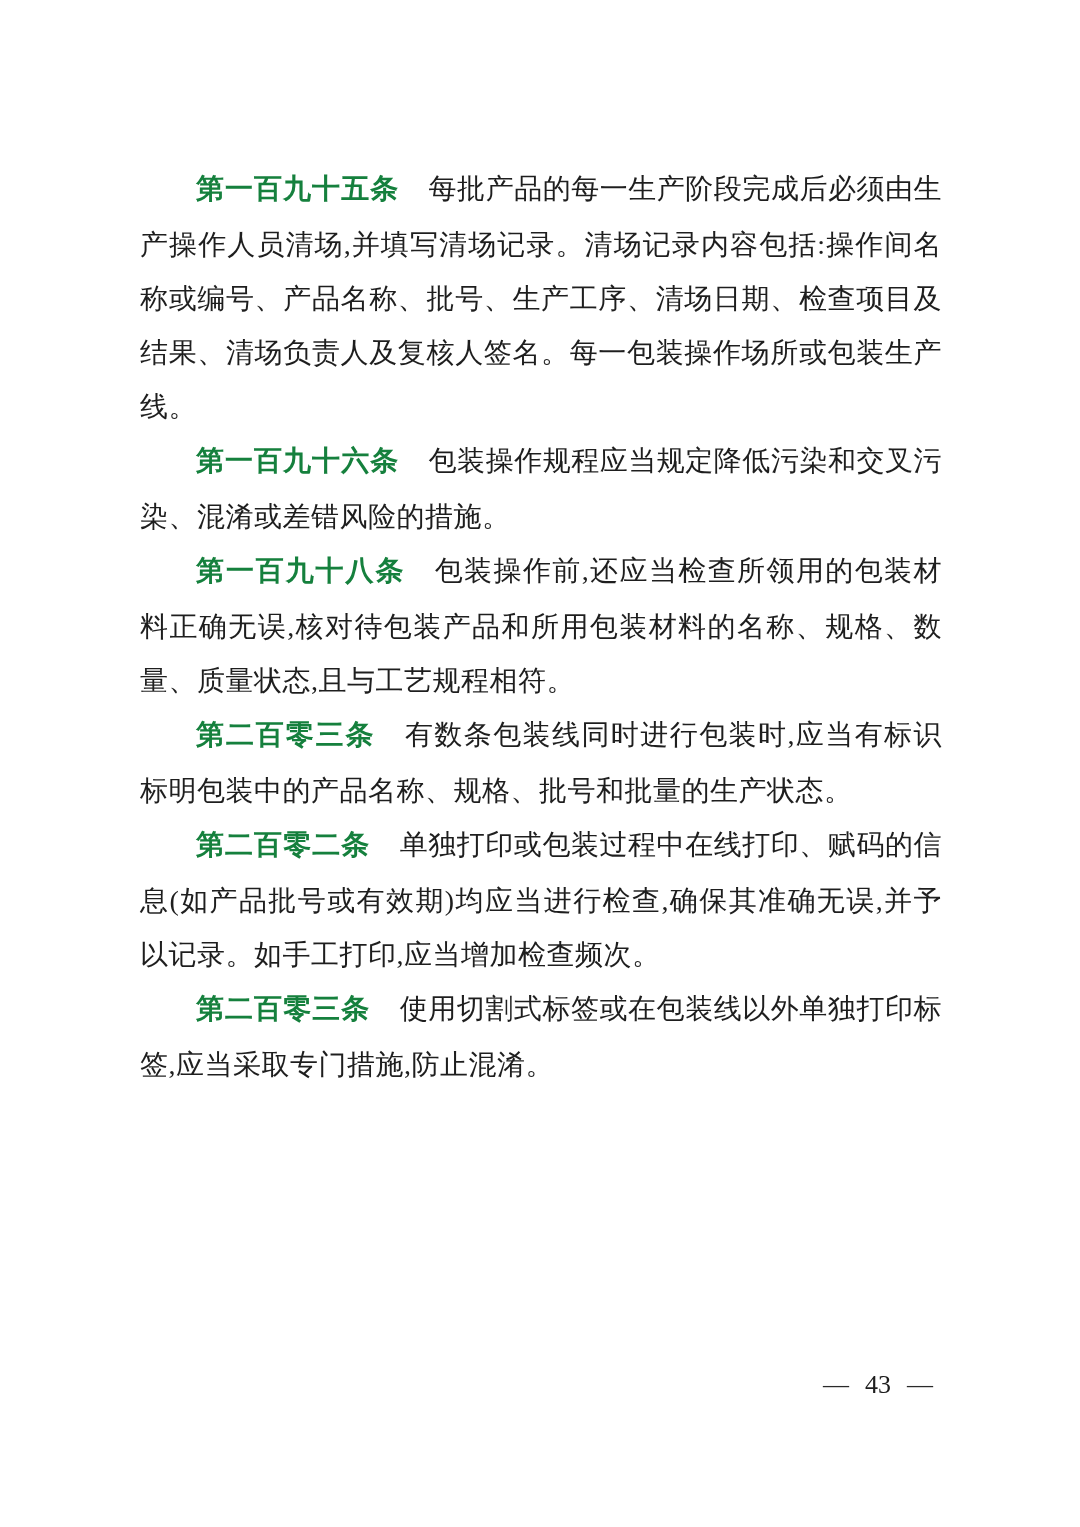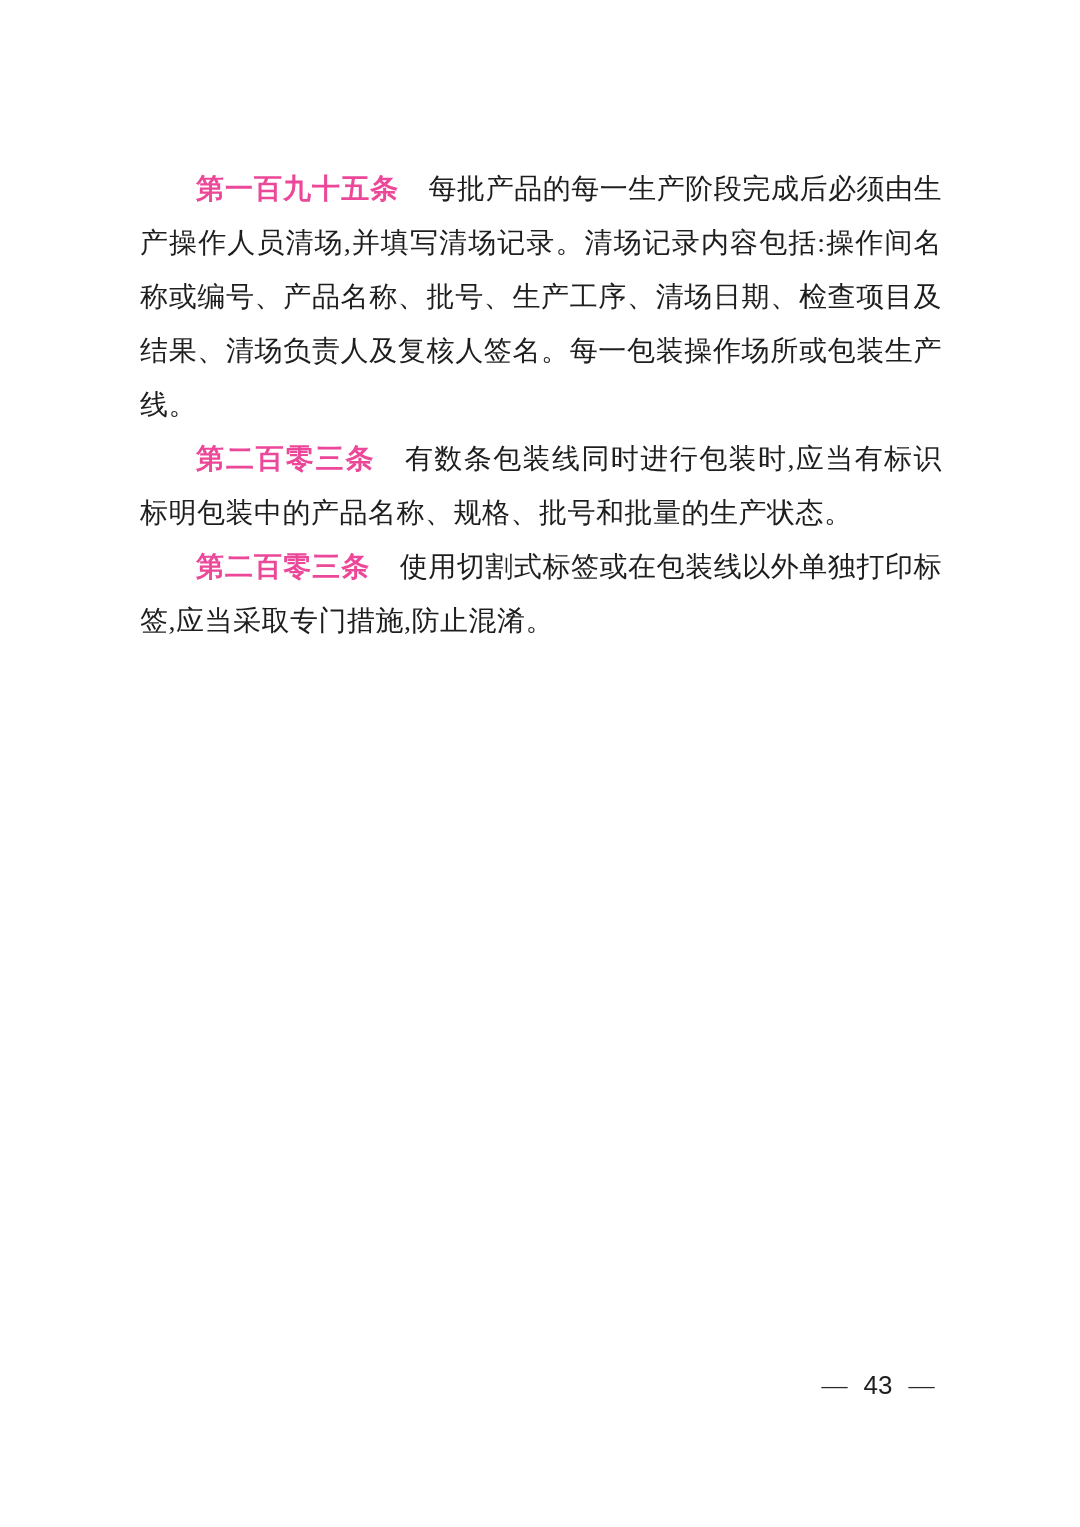--- a/index.html
+++ b/index.html
@@ -29,62 +29,65 @@
     color: #1e1e1e;
     text-align: justify;
     letter-spacing: 0.5px;
   }
   .para {
     margin: 0;
     padding: 0;
     text-indent: 2em;
   }
   .art-num {
-    font-family: Liberation Serif, serif;
+    font-family: Liberation Mono, monospace;
     font-weight: 700;
-    color: #ec4899;
+    color: #15803d;
     margin-right: 1.05em;
     letter-spacing: 1px;
   }
   .footer {
     position: absolute;
     top: 1370px;
     left: 768px;
     width: 220px;
     text-align: center;
     font-size: 26px;
     line-height: 30px;
     color: #1e1e1e;
     white-space: nowrap;
   }
   .footer .dash {
     letter-spacing: 0;
     color: #2a2a2a;
   }
   .footer .page-num {
     margin: 0 16px;
-    font-family: Liberation Sans, sans-serif;
+    font-family: Liberation Serif, serif;
   }
 </style>
 </head>
 <body>
 
 <div class="page">
 
   <div class="content">
 
     <p class="para"><span class="art-num">第一百九十五条</span><span>每批产品的每一生产阶段完成后必须由生产操作人员清场,并填写清场记录。清场记录内容包括:操作间名称或编号、产品名称、批号、生产工序、清场日期、检查项目及结果、清场负责人及复核人签名。每一包装操作场所或包装生产线。</span></p>
 
+    <p class="para"><span class="art-num">第一百九十六条</span><span>包装操作规程应当规定降低污染和交叉污染、混淆或差错风险的措施。</span></p>
 
 
+    <p class="para"><span class="art-num">第一百九十八条</span><span>包装操作前,还应当检查所领用的包装材料正确无误,核对待包装产品和所用包装材料的名称、规格、数量、质量状态,且与工艺规程相符。</span></p>
 
     <p class="para"><span class="art-num">第二百零三条</span><span>有数条包装线同时进行包装时,应当有标识标明包装中的产品名称、规格、批号和批量的生产状态。</span></p>
 
 
 
+    <p class="para"><span class="art-num">第二百零二条</span><span>单独打印或包装过程中在线打印、赋码的信息(如产品批号或有效期)均应当进行检查,确保其准确无误,并予以记录。如手工打印,应当增加检查频次。</span></p>
 
     <p class="para"><span class="art-num">第二百零三条</span><span>使用切割式标签或在包装线以外单独打印标签,应当采取专门措施,防止混淆。</span></p>
 
   </div>
 
   <div class="footer"><span class="dash">—</span><span class="page-num">43</span><span class="dash">—</span></div>
 
 </div>
 
 </body></html>

